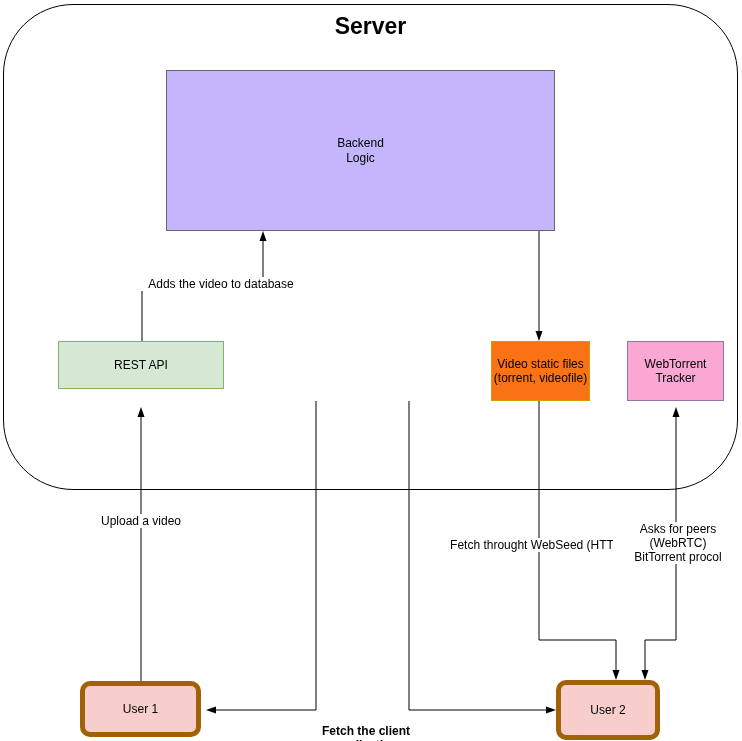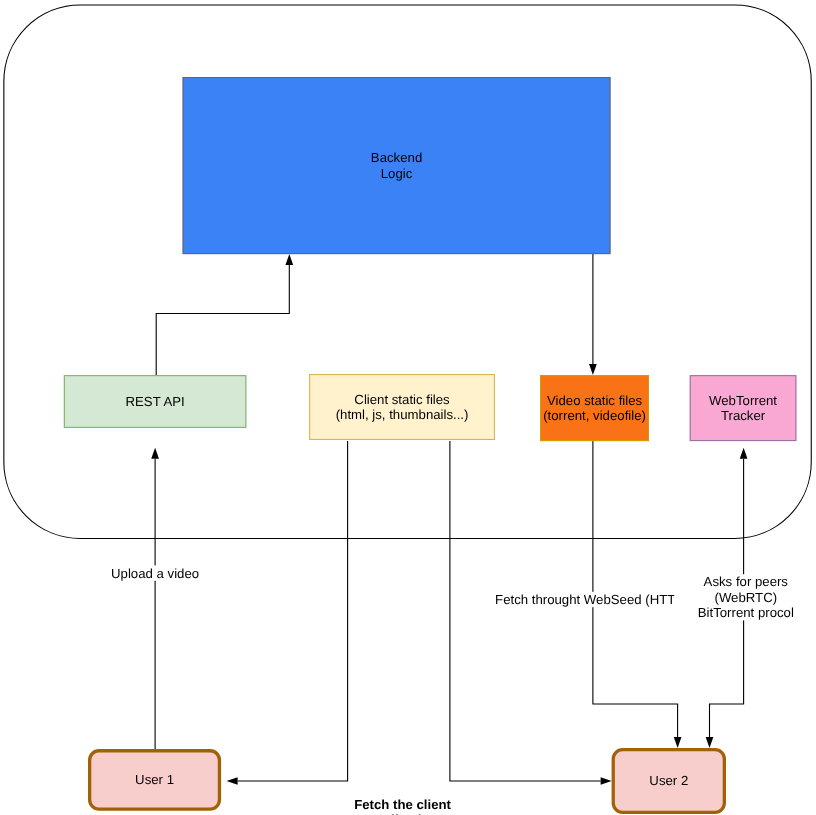--- a/index.html
+++ b/index.html
@@ -1,45 +1,46 @@
 <!DOCTYPE html>
 <html><head>
 <meta charset="utf-8">
 <style>
   html,body{margin:0;padding:0;background:#ffffff;}
   body{width:742px;height:741px;position:relative;font-family:"Liberation Sans",sans-serif;color:#000;}
   .stage{position:absolute;left:0;top:0;width:742px;height:741px;overflow:hidden;}
   .server-container{position:absolute;left:3px;top:4px;width:735px;height:486px;border:1px solid #000;border-radius:70px;background:transparent;box-sizing:border-box;}
   .server-title{position:absolute;left:3px;top:13px;width:735px;text-align:center;font-size:23px;font-weight:bold;}
   .node{position:absolute;box-sizing:border-box;display:flex;flex-direction:column;align-items:center;justify-content:center;font-size:12px;line-height:1.2;text-align:center;}
-  .node-backend{left:166px;top:70px;width:389px;height:161px;background:#3b82f6;border:1px solid #666666;}
+  .node-backend{left:166px;top:70px;width:389px;height:161px;background:#c4b5fd;border:1px solid #666666;}
   .node-rest{left:58px;top:341px;width:166px;height:48px;background:#d5e8d4;border:1px solid #82b366;}
   .node-client{left:281px;top:340px;width:169px;height:60px;background:#fff2cc;border:1px solid #d6b656;}
   .node-video{left:491px;top:341px;width:99px;height:60px;background:#f97316;border:1px solid #d79b00;}
   .node-tracker{left:627px;top:341px;width:97px;height:60px;background:#f9a8d4;border:1px solid #9673a6;}
-  .node-user{background:#f8cecc;border:3px solid #a16207;border-radius:10px;}
+  .node-user{background:#f8cecc;border:5px solid #a16207;border-radius:10px;}
   .node-user1{left:80px;top:681px;width:121px;height:56px;}
   .node-user2{left:556px;top:680px;width:104px;height:60px;}
   .edges-svg{position:absolute;left:0;top:0;width:742px;height:741px;}
   .edges-svg polyline{fill:none;stroke:#000;stroke-width:1;}
   .edges-svg polygon{fill:#000;stroke:none;}
   .edge-label{position:absolute;background:#ffffff;font-size:12px;line-height:1.17;text-align:center;}
   .lbl-creates{left:140px;top:277px;width:162px;}
   .lbl-puts{left:446px;top:257px;width:184px;}
   .lbl-upload{left:96px;top:514px;width:90px;}
   .lbl-webseed{left:448px;top:538px;width:180px;}
   .lbl-peers{left:613px;top:522px;width:130px;}
   .lbl-fetchclient{left:291px;top:724px;width:150px;font-weight:bold;}
 </style>
 </head>
 <body>
 
 <div class="stage">
 
   <div class="server-container"></div>
+  <div class="server-title">Server</div>
 
   <svg class="edges-svg" width="742" height="741" viewBox="0 0 742 741" xmlns="http://www.w3.org/2000/svg">
     <g>
       <polyline points="142,341 142,285 263,285 263,241"></polyline>
       <polygon points="263,231 259.5,241 266.5,241"></polygon>
     </g>
     <g>
       <polyline points="539,231 539,331"></polyline>
       <polygon points="539,341 535.5,331 542.5,331"></polygon>
     </g>
@@ -68,44 +69,41 @@
 
   <div class="node node-backend">
     <div>Backend</div>
     <div>Logic</div>
   </div>
 
   <div class="node node-rest">
     <div>REST API</div>
   </div>
 
-  <div class="node node-client">
-    <div>Client static files</div>
-    <div>(html, js, thumbnails...)</div>
-  </div>
 
   <div class="node node-video">
     <div>Video static files</div>
     <div>(torrent, videofile)</div>
   </div>
 
   <div class="node node-tracker">
     <div>WebTorrent</div>
     <div>Tracker</div>
   </div>
 
   <div class="node node-user node-user1">
     <div>User 1</div>
   </div>
 
   <div class="node node-user node-user2">
     <div>User 2</div>
   </div>
 
   <div class="edge-label lbl-creates">
+    <div>Adds the video to database</div>
   </div>
 
 
   <div class="edge-label lbl-upload">Upload a video</div>
 
   <div class="edge-label lbl-webseed">Fetch throught WebSeed (HTTP)</div>
 
   <div class="edge-label lbl-peers">
     <div>Asks for peers (WebRTC)</div>
     <div>BitTorrent procol</div>

